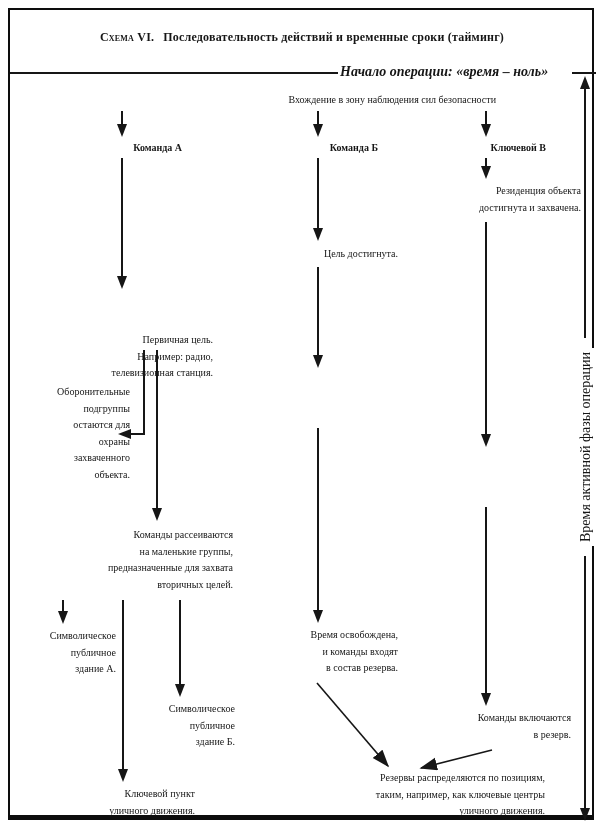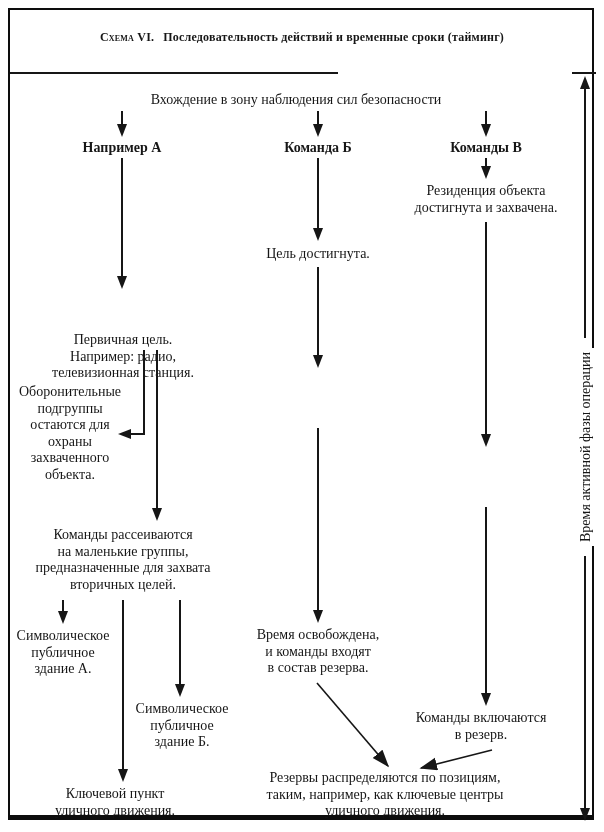--- a/index.html
+++ b/index.html
@@ -3,22 +3,22 @@
 <meta charset="utf-8">
 <style>
   html,body{margin:0;padding:0;background:#fff;}
   .canvas{position:relative;width:604px;height:832px;background:#fff;overflow:hidden;
           font-family:"Liberation Serif",serif;color:#161616;}
   .frame{position:absolute;left:8px;top:8px;width:586px;height:812px;box-sizing:border-box;
          border:2px solid #0d0d0d;border-bottom-width:5px;}
   .title{position:absolute;left:12px;top:30px;width:580px;text-align:center;
          font-size:12px;font-weight:bold;white-space:nowrap;letter-spacing:.2px;}
   .title .sc{font-variant:small-caps;margin-right:9px;}
-  .node{position:absolute;text-align:center;white-space:pre-line;
-        font-size:14px;line-height:16.5px;}
+  .node{position:absolute;text-align:right;white-space:pre-line;
+        font-size:10px;line-height:16.5px;}
   .hdr{font-weight:bold;white-space:nowrap;}
   .zero-label{position:absolute;left:340px;top:64px;font-size:14px;font-style:italic;
               font-weight:600;white-space:nowrap;}
   .vline{position:absolute;width:2px;background:#161616;}
   .hline{position:absolute;height:2px;background:#161616;}
   .ad{position:absolute;width:0;height:0;border-left:5px solid transparent;
       border-right:5px solid transparent;border-top:13px solid #161616;}
   .au{position:absolute;width:0;height:0;border-left:5px solid transparent;
       border-right:5px solid transparent;border-bottom:13px solid #161616;}
   .al{position:absolute;width:0;height:0;border-top:5px solid transparent;
@@ -30,34 +30,35 @@
 </head>
 <body>
 
 <div class="canvas">
 
   <div class="frame"></div>
 
   <div class="title"><span class="sc">Схема VI.</span><span>Последовательность действий и временные сроки (тайминг)</span></div>
 
   <div class="hline" style="left:10px;top:72px;width:328px;"></div>
+  <div class="zero-label">Начало операции: «время – ноль»</div>
   <div class="hline" style="left:572px;top:72px;width:24px;"></div>
 
   <div class="node" style="left:96px;top:92px;width:400px;">Вхождение в зону наблюдения сил безопасности</div>
 
   <div class="vline" style="left:121px;top:111px;height:13px;"></div>
   <div class="ad" style="left:117px;top:124px;"></div>
   <div class="vline" style="left:317px;top:111px;height:13px;"></div>
   <div class="ad" style="left:313px;top:124px;"></div>
   <div class="vline" style="left:485px;top:111px;height:13px;"></div>
   <div class="ad" style="left:481px;top:124px;"></div>
 
-  <div class="node hdr" style="left:62px;top:140px;width:120px;">Например А</div>
+  <div class="node hdr" style="left:62px;top:140px;width:120px;">Команда А</div>
   <div class="node hdr" style="left:258px;top:140px;width:120px;">Команда Б</div>
-  <div class="node hdr" style="left:426px;top:140px;width:120px;">Команды В</div>
+  <div class="node hdr" style="left:426px;top:140px;width:120px;">Ключевой В</div>
 
   <div class="vline" style="left:121px;top:158px;height:118px;"></div>
   <div class="ad" style="left:117px;top:276px;"></div>
   <div class="node" style="left:33px;top:292px;width:180px;margin-top:40px;">Первичная цель.
 Например: радио,
 телевизионная станция.</div>
 
   <div class="vline" style="left:143px;top:350px;height:84px;"></div>
   <div class="hline" style="left:131px;top:433px;width:14px;"></div>
   <div class="al" style="left:118px;top:429px;"></div>

